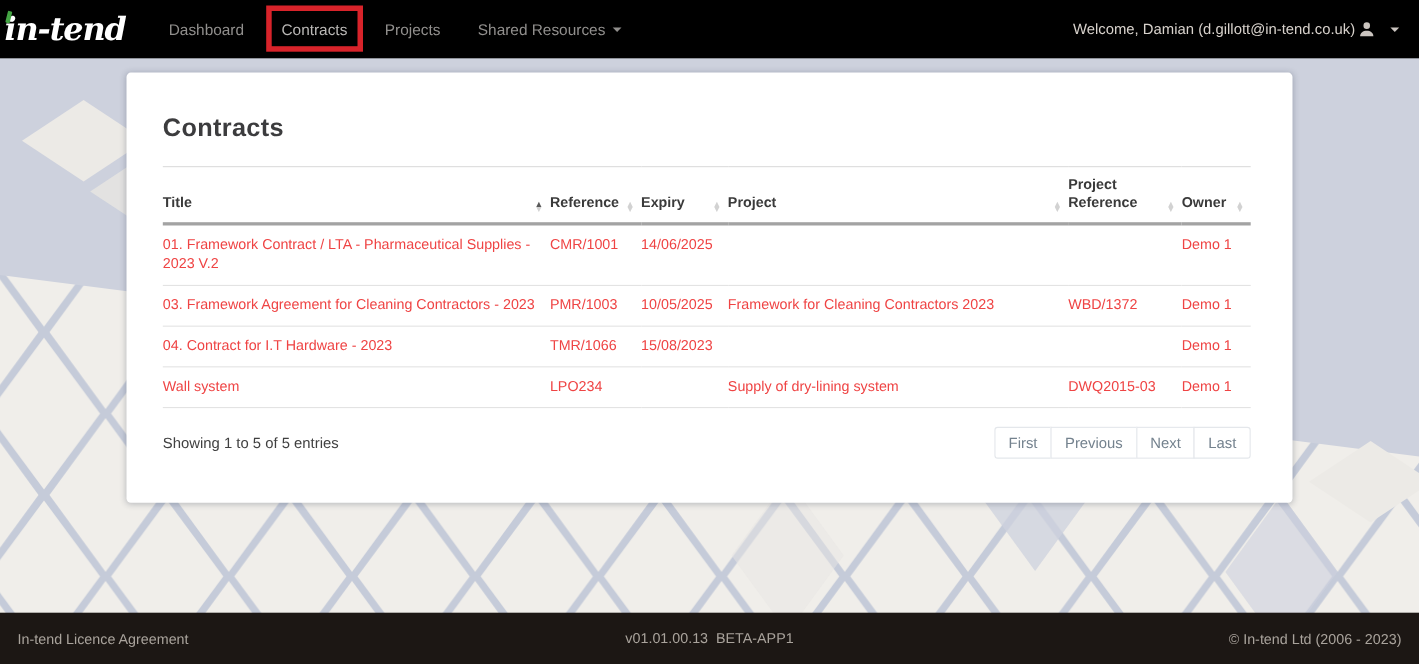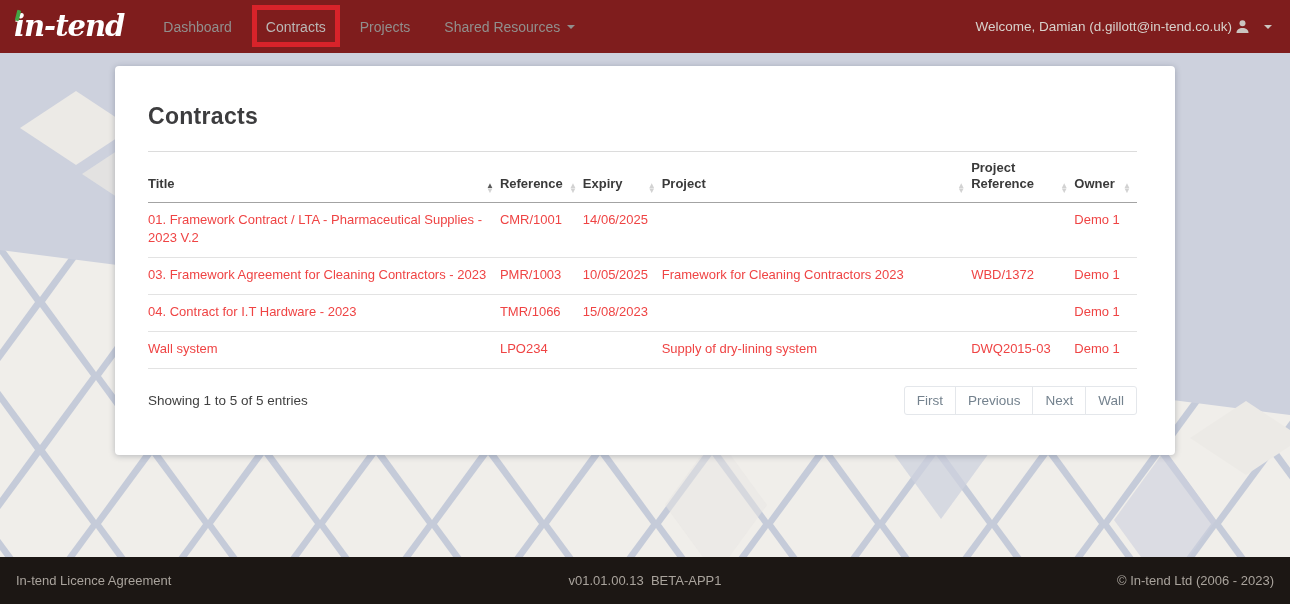--- a/index.html
+++ b/index.html
@@ -9,23 +9,23 @@
     display:flex; flex-direction:column;
     font-family:"Liberation Sans", sans-serif;
     position:relative; overflow:hidden;
     background:#cdd1dd;
   }
   svg.bg { position:absolute; top:0; left:0; z-index:0; }
 
   
   header {
     flex:0 0 53px; height:53px;
-    background:#7f1d1d;
+    background:#000000;
     display:flex; align-items:center;
-    padding:0 18px 0 14px;
+    padding:0 18px 0 4px;
     position:relative; z-index:2;
   }
   .logo { position:relative; margin-right:22px; cursor:pointer; }
   .logo-text {
     font-family:"DejaVu Serif", serif;
     font-style:italic; font-weight:700;
     font-size:29px; color:#ffffff; letter-spacing:-1px;
     line-height:1;
   }
   .logo-accent {
@@ -66,21 +66,21 @@
   h1 { margin:0 0 21px; font-size:23px; font-weight:600; color:#3c3c3e; letter-spacing:.3px; }
 
   table { width:100%; border-collapse:collapse; table-layout:fixed; }
   .col-title   { width:348px; }
   .col-ref     { width:82px;  }
   .col-expiry  { width:78px;  }
   .col-project { width:306px; }
   .col-projref { width:102px; }
   .col-owner   { width:62px;  }
   th {
-    border-top:1px solid #dcdcdc; border-bottom:1px solid #a3a3a3;
+    border-top:1px solid #dcdcdc; border-bottom:3px solid #a3a3a3;
     padding:8px 2px 9px 0; font-size:13px; color:#3a3a3a;
     vertical-align:bottom; text-align:left; cursor:pointer;
   }
   .th-inner { display:flex; align-items:flex-end; }
   .th-label { font-weight:700; line-height:1.25; }
   .sort { display:flex; flex-direction:column; margin-left:auto;
           padding-left:5px; padding-right:4px; }
   .sort i { font-style:normal; font-size:8px; line-height:5px; color:#d2d2d2; }
   .sort i.on { color:#5a5a5a; }
   td {
@@ -278,21 +278,21 @@
         </tr>
       </tbody>
     </table>
 
     <div class="table-foot">
       <div class="summary">Showing 1 to 5 of 5 entries</div>
       <div class="pager">
         <button class="pg">First</button>
         <button class="pg">Previous</button>
         <button class="pg">Next</button>
-        <button class="pg">Wall</button>
+        <button class="pg">Last</button>
       </div>
     </div>
   </div>
 </main>
 
 <footer>
   <span class="f-left">In-tend Licence Agreement</span>
   <span class="f-center">v01.01.00.13  BETA-APP1</span>
   <span class="f-right">© In-tend Ltd (2006 - 2023)</span>
 </footer>

